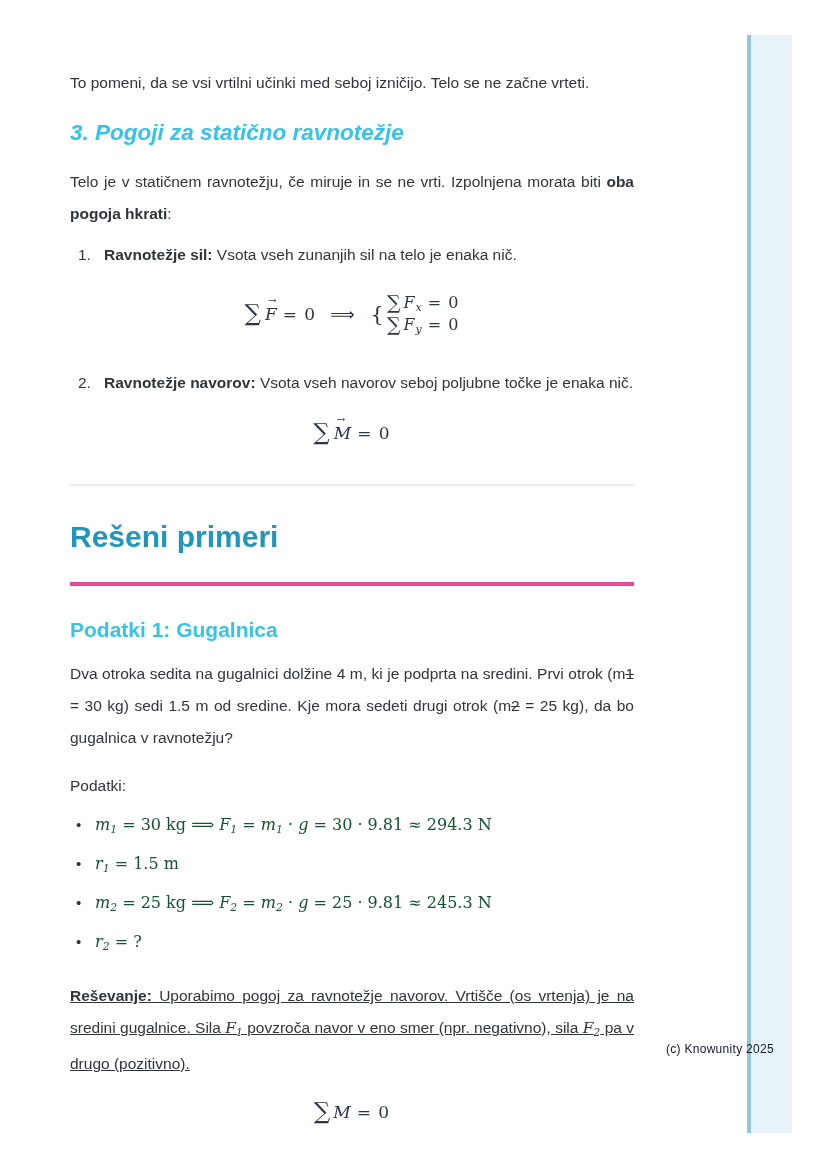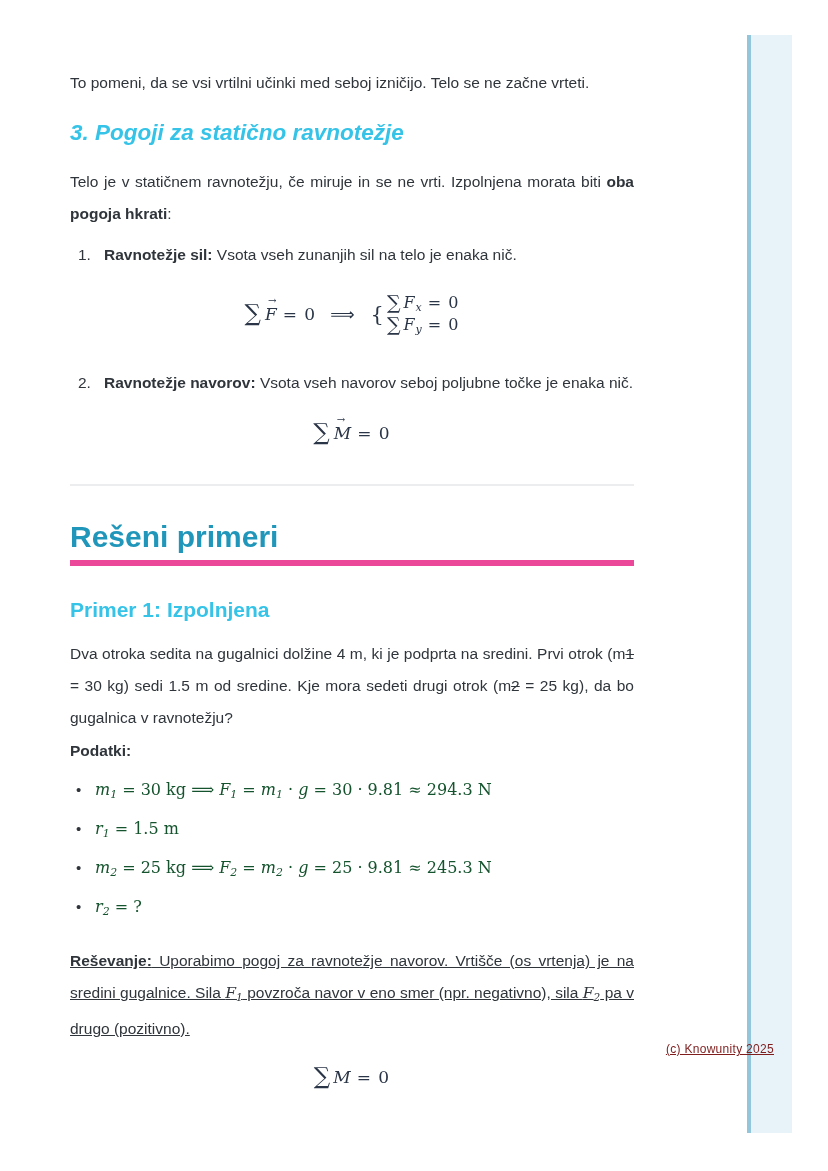--- a/index.html
+++ b/index.html
@@ -111,59 +111,58 @@
     top: 5px;
     margin-left: 1px;
   }
   .divider {
     border: none;
     border-top: 2px solid #ebedef;
     margin: 40px 0 0 0;
   }
   .title-block {
     margin-top: 32px;
-    padding-bottom: 4px;
-    border-bottom: 6px solid #ec4899;
+    padding-bottom: 26px;
+    border-bottom: 4px solid #ec4899;
   }
   .h-title {
     margin: 0;
     font-size: 30px;
     line-height: 38px;
     font-weight: 700;
     color: #2097ba;
   }
   .h-cyan3 {
     margin: 30px 0 0 0;
     font-size: 21px;
     line-height: 28px;
     font-weight: 700;
     color: #35c3e8;
   }
   .p-problem { margin-top: 14px; }
-  .p-label { margin-top: 4px; font-weight: 700; line-height: 25px; }
+  .p-label { margin-top: 19px; font-weight: 400; line-height: 25px; }
   .blist { margin: 16px 0 0 0; }
   .bitem {
     display: flex;
     align-items: baseline;
     margin-top: 12px;
     font-size: 16px;
     line-height: 22px;
   }
   .bullet { flex: none; width: 19px; padding-left: 6px; font-size: 15px; color: #2f353b; }
   .math-line { color: #14532d; }
   .p-resev { margin-top: 22px; text-decoration: underline; }
   .footer {
     position: absolute;
     top: 1042px;
     right: 54px;
     font-size: 12px;
-    color: #7f1d1d;
+    color: #0f172a;
     letter-spacing: 0.3px;
     z-index: 4;
-    text-decoration: underline;
   }
 </style>
 </head>
 <body>
 
 <div class="page">
 
   <div class="side-panel"></div>
   <div class="side-stripe"></div>
 
@@ -216,21 +215,21 @@
       <span class="m-vec"><span class="m-arr">→</span><span>M</span></span>
       <span class="m-eq">= 0</span>
     </div>
 
     <hr class="divider">
 
     <div class="title-block">
       <h1 class="h-title">Rešeni primeri</h1>
     </div>
 
-    <h3 class="h-cyan3">Primer 1: Izpolnjena</h3>
+    <h3 class="h-cyan3">Podatki 1: Gugalnica</h3>
 
     <p class="body-p just p-problem"><span class="pt-t">Dva otroka sedita na gugalnici dolžine 4 m, ki je podprta na sredini. Prvi otrok (m</span><span class="pt-s">1</span><span class="pt-t"> = 30 kg) sedi 1.5 m od sredine. Kje mora sedeti drugi otrok (m</span><span class="pt-s">2</span><span class="pt-t"> = 25 kg), da bo gugalnica v ravnotežju?</span></p>
 
     <p class="body-p p-label">Podatki:</p>
 
     <div class="blist">
       <div class="bitem">
         <span class="bullet">•</span>
         <span class="math-line"><span class="pt-i">m</span><span class="pt-sub">1</span><span class="pt-t"> = 30 kg  </span><span class="pt-imp">⟹</span><span class="pt-t">  </span><span class="pt-i">F</span><span class="pt-sub">1</span><span class="pt-t"> = </span><span class="pt-i">m</span><span class="pt-sub">1</span><span class="pt-t"> · </span><span class="pt-i">g</span><span class="pt-t"> = 30 · 9.81 ≈ 294.3 N</span></span>
       </div>

